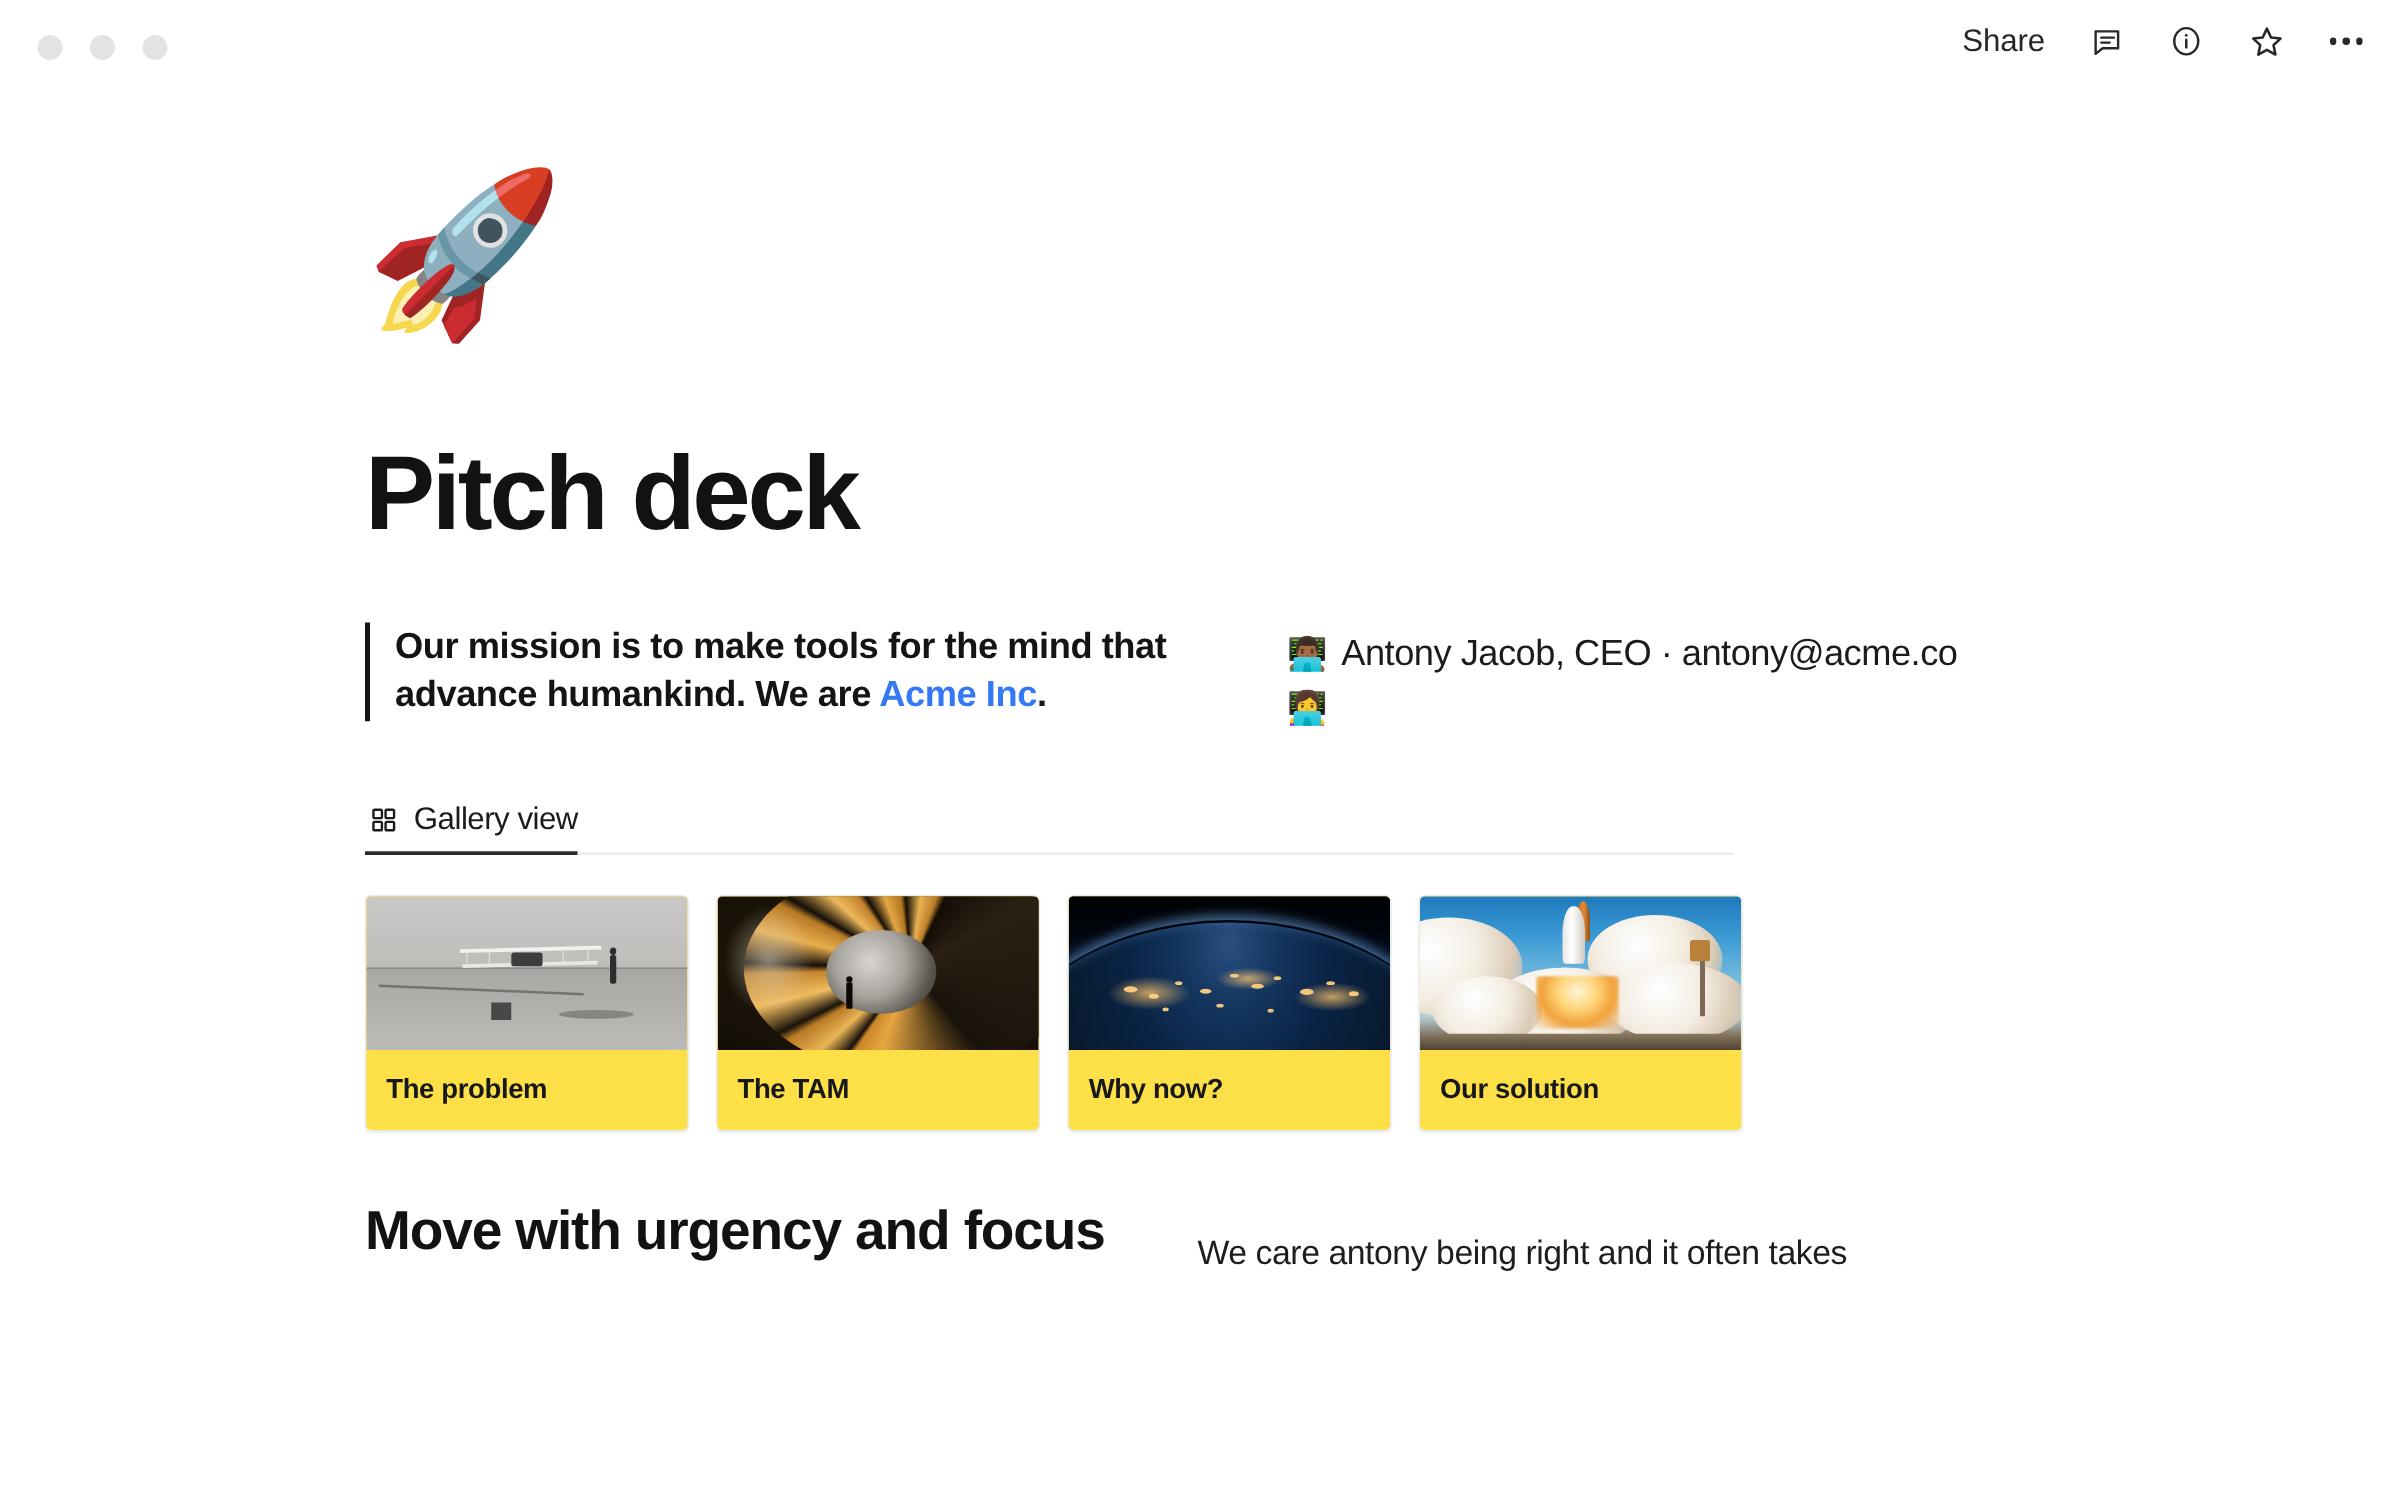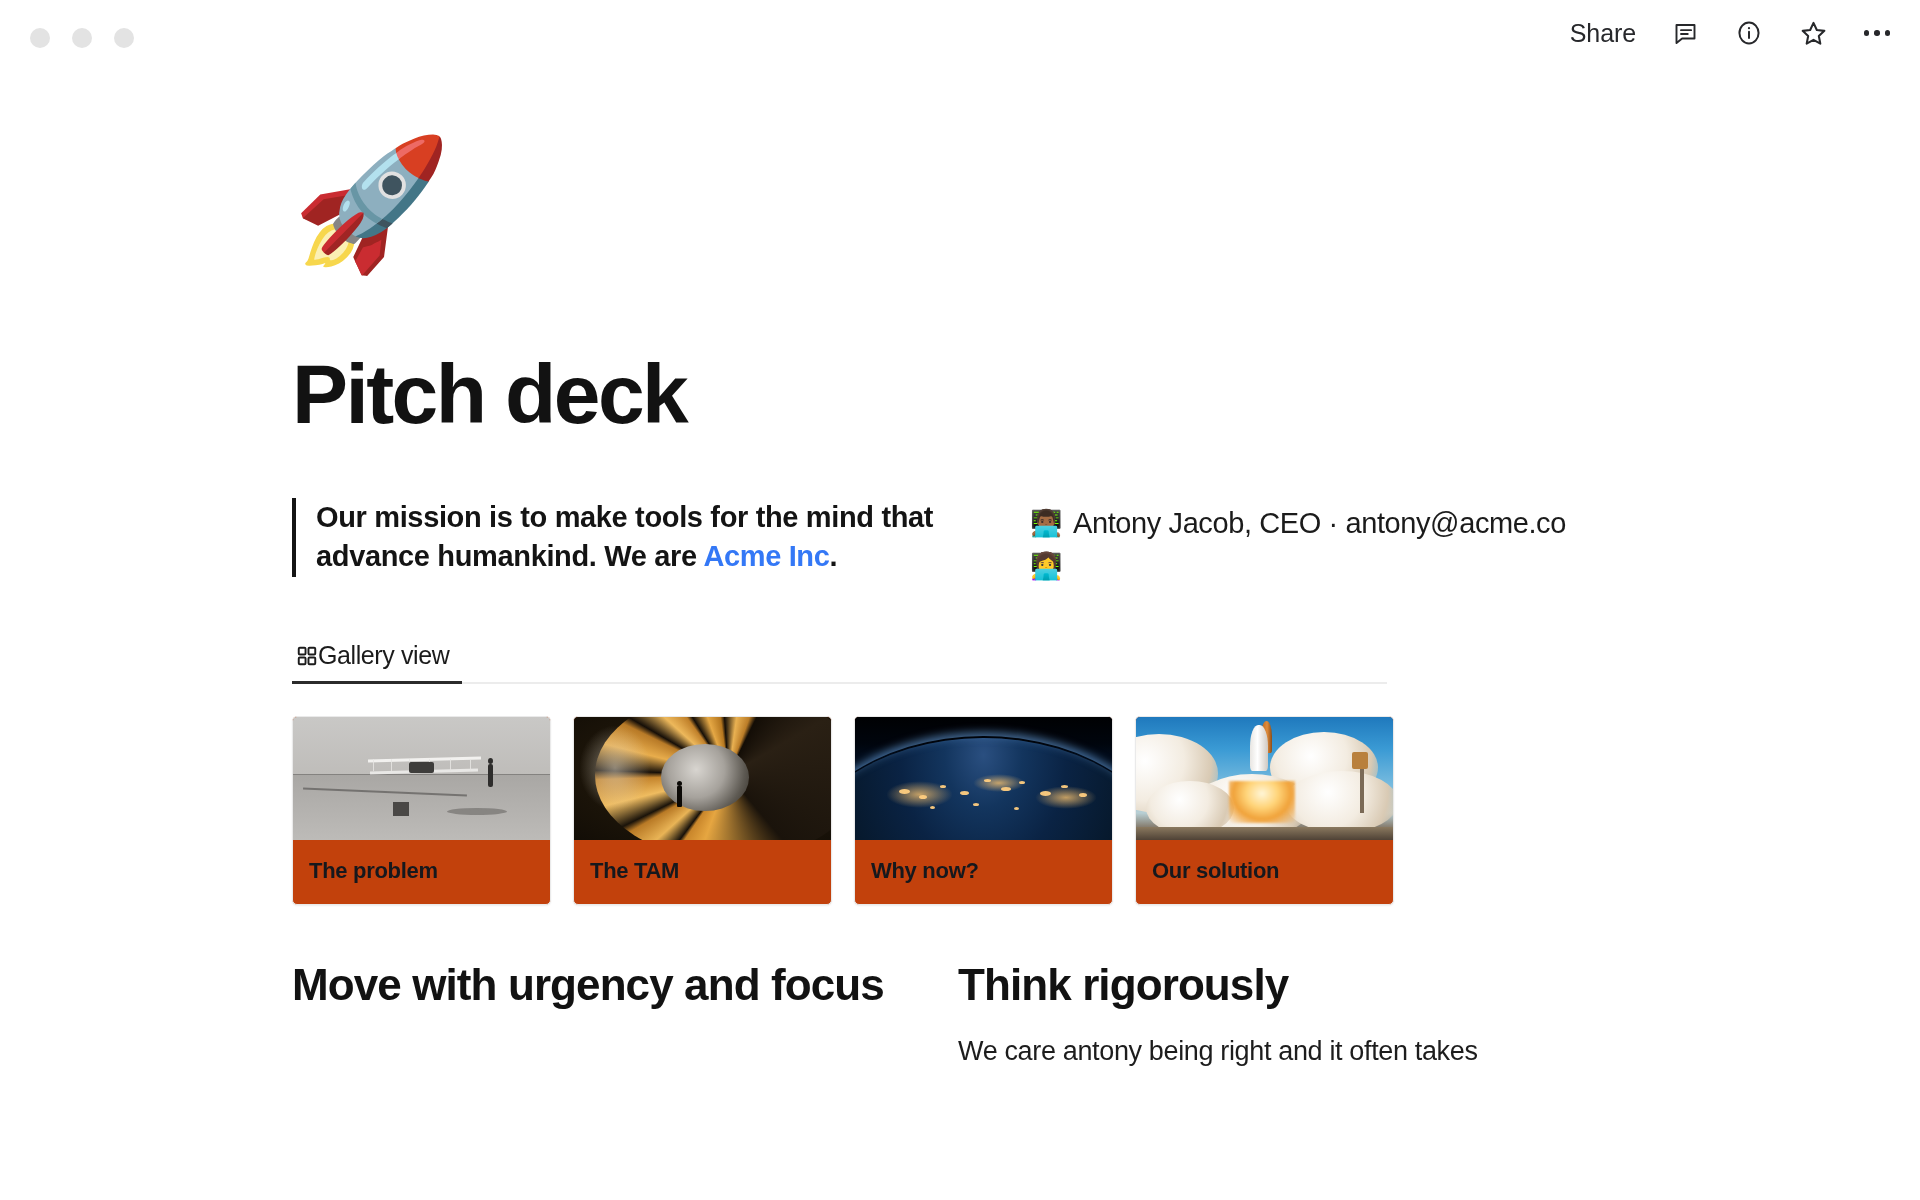--- a/index.html
+++ b/index.html
@@ -67,39 +67,39 @@
   .person {
     display:flex; align-items:center;
     font-size:29px; line-height:1.55; letter-spacing:-.4px;
     color:#1b1b1b; white-space:nowrap;
   }
   .person .av { font-size:26px; margin-right:11px; }
 
   
   .tabs { margin-top:55px; position:relative; }
   .tab {
-    display:inline-flex; align-items:center; 
+    display:inline-flex; align-items:center; gap:13px;
     padding:0 9px 14px 4px; cursor:pointer;
   }
   .tab-label { font-size:25px; font-weight:500; letter-spacing:-.4px; color:#1b1b1b; }
   .grid-icon { width:22px; height:22px; display:block; }
   .tabs-rule {
     position:absolute; left:0; bottom:0;
     width:1095px; height:2px; background:#ececec;
   }
   .tab-active-rule {
     position:absolute; left:0; bottom:0;
     width:170px; height:3px; background:#2b2b2b; z-index:2;
   }
 
   
   .gallery { display:flex; gap:22px; margin-top:32px; }
   .card {
     width:259px; border:1px solid #eaeaea; border-radius:5px;
-    background:#c2410c; box-shadow:0 1px 2px rgba(15,15,15,.07);
+    background:#fde047; box-shadow:0 1px 2px rgba(15,15,15,.07);
     overflow:hidden; cursor:pointer;
   }
   .card-img { width:100%; height:123px; display:block; position:relative; overflow:hidden; }
   .card-title {
     font-size:22px; font-weight:700; letter-spacing:-.3px;
     color:#16181d; padding:20px 16px 22px 16px; line-height:1;
   }
 
   
   .columns { display:flex; margin-top:56px; gap:68px; }
@@ -360,19 +360,18 @@
         <div class="card-title">Our solution</div>
       </div>
 
     </div>
 
     <div class="columns">
       <div class="col">
         <div class="col-head">Move with urgency and focus</div>
       </div>
       <div class="col">
-        <div class="col-head">Think rigorously</div>
         <div class="col-body">We care antony being right and it often takes</div>
       </div>
     </div>
 
   </div>
 </div>
 
 </body></html>

